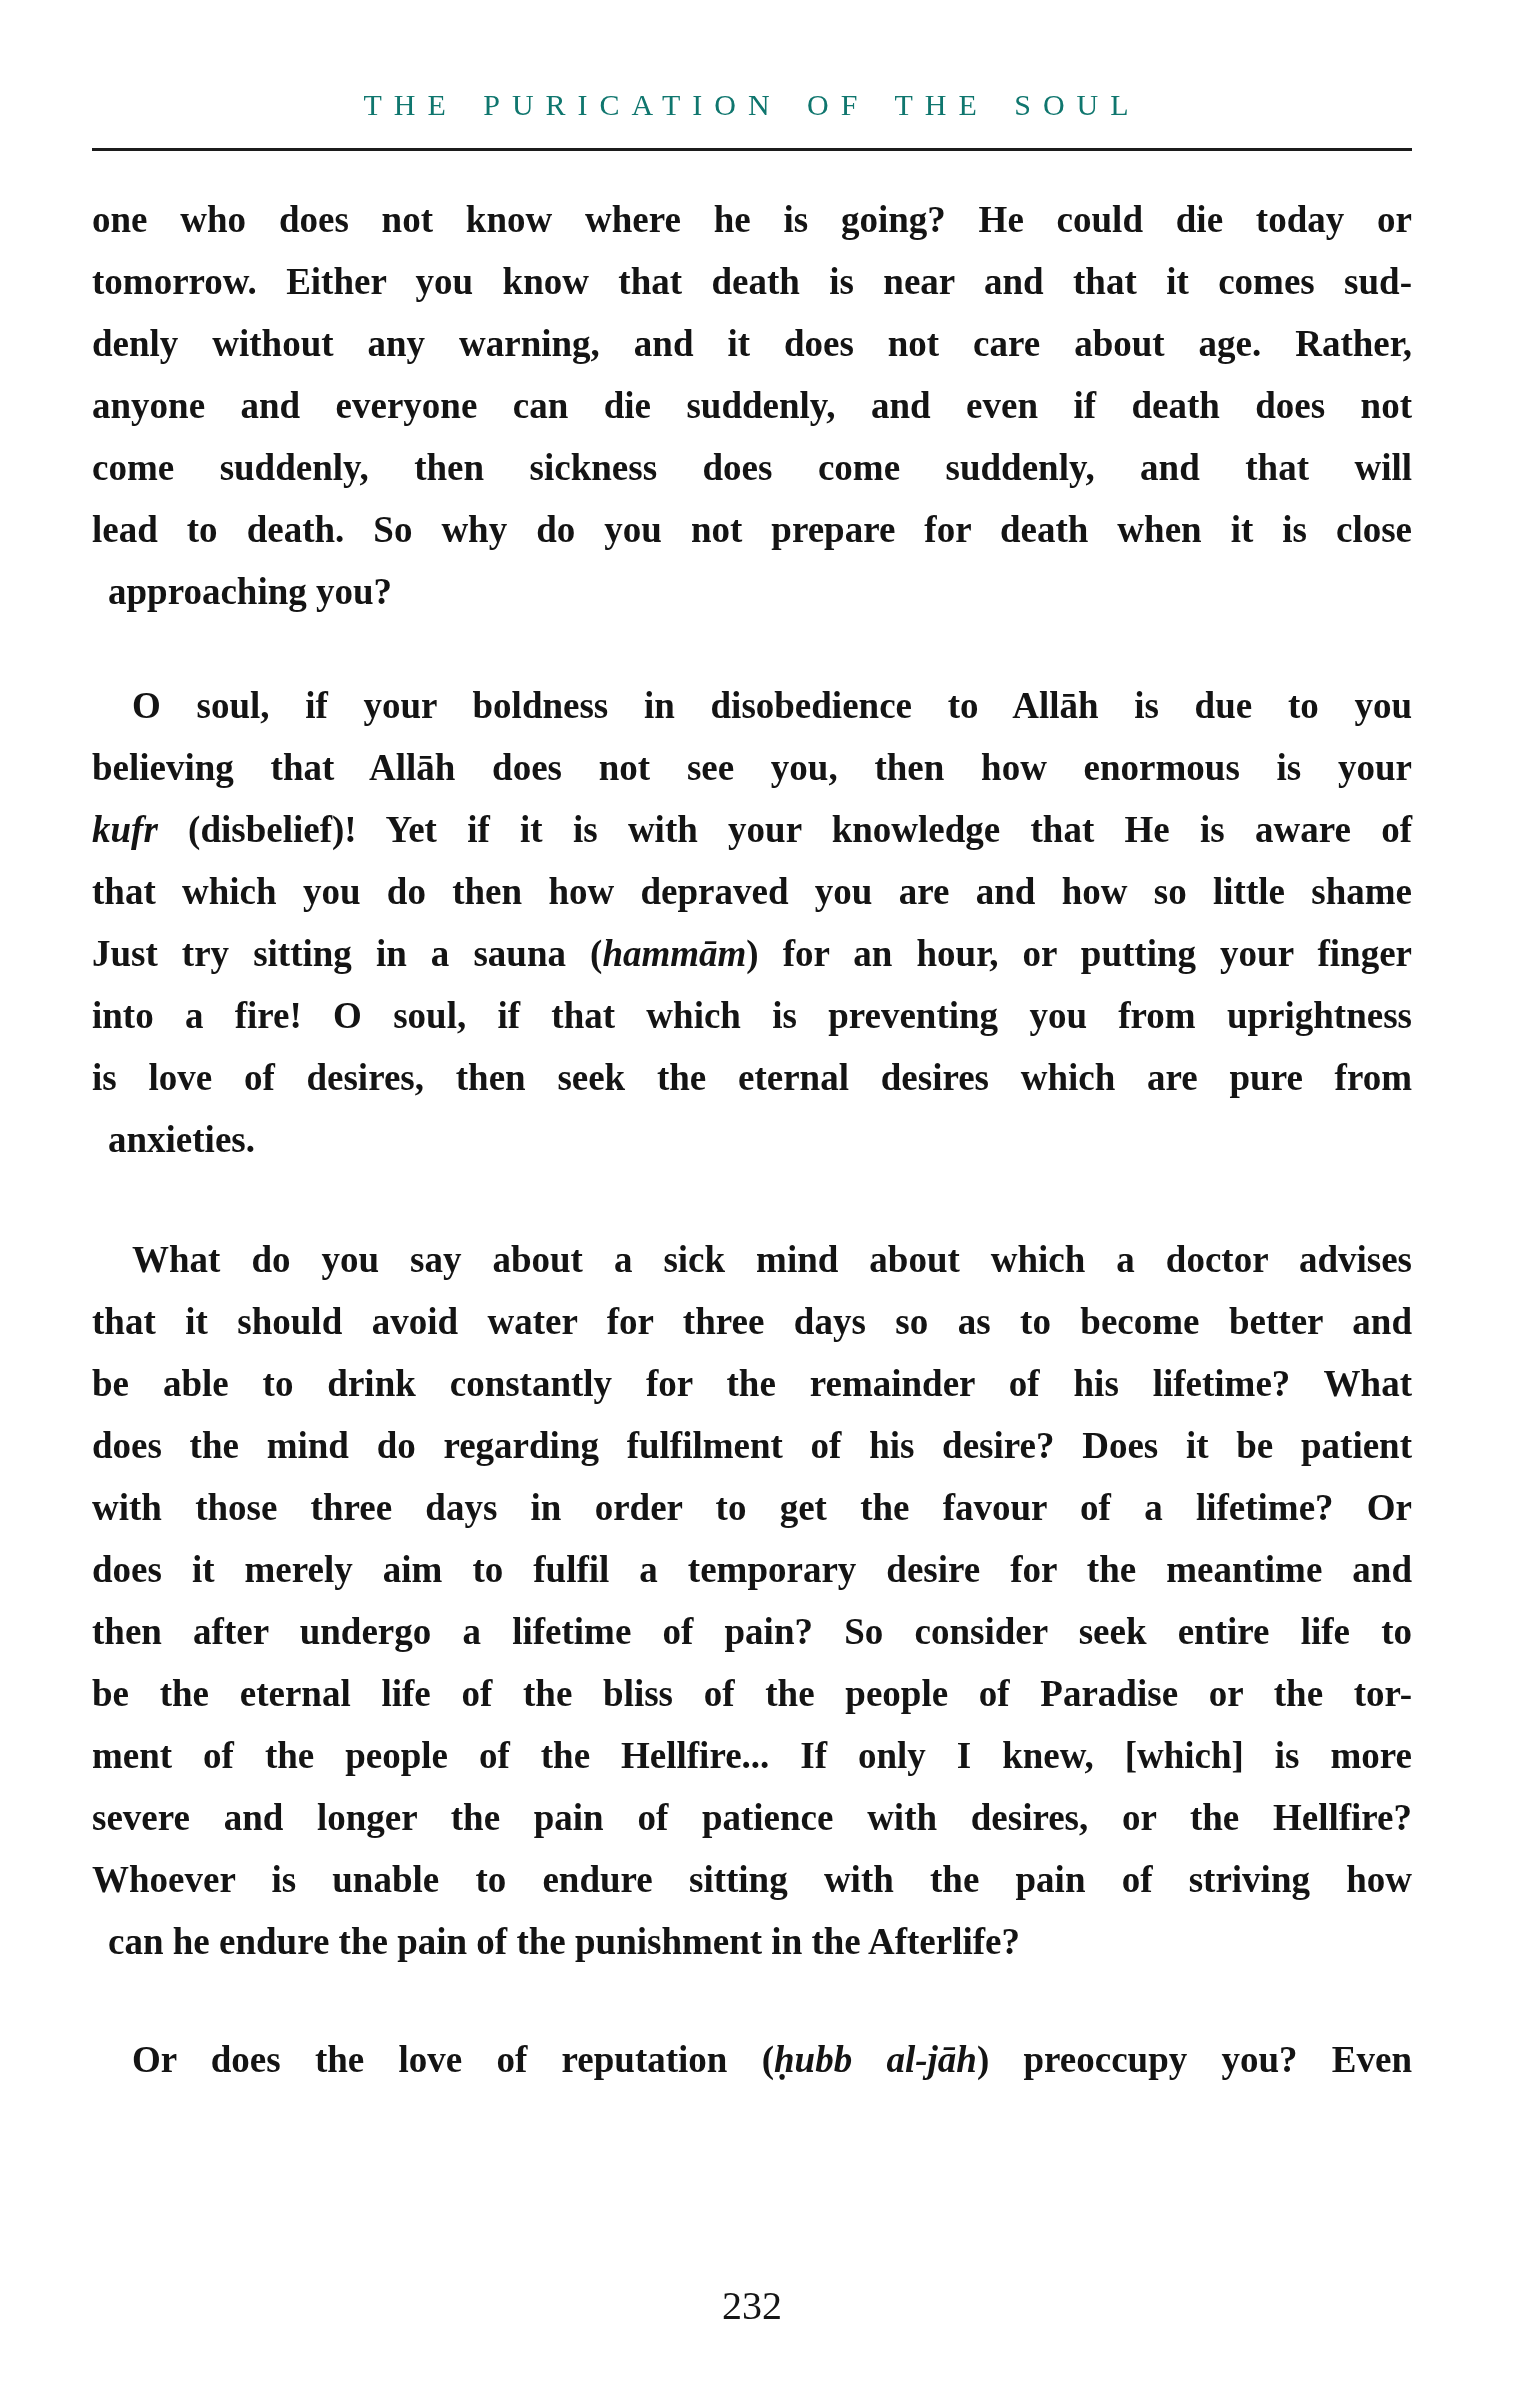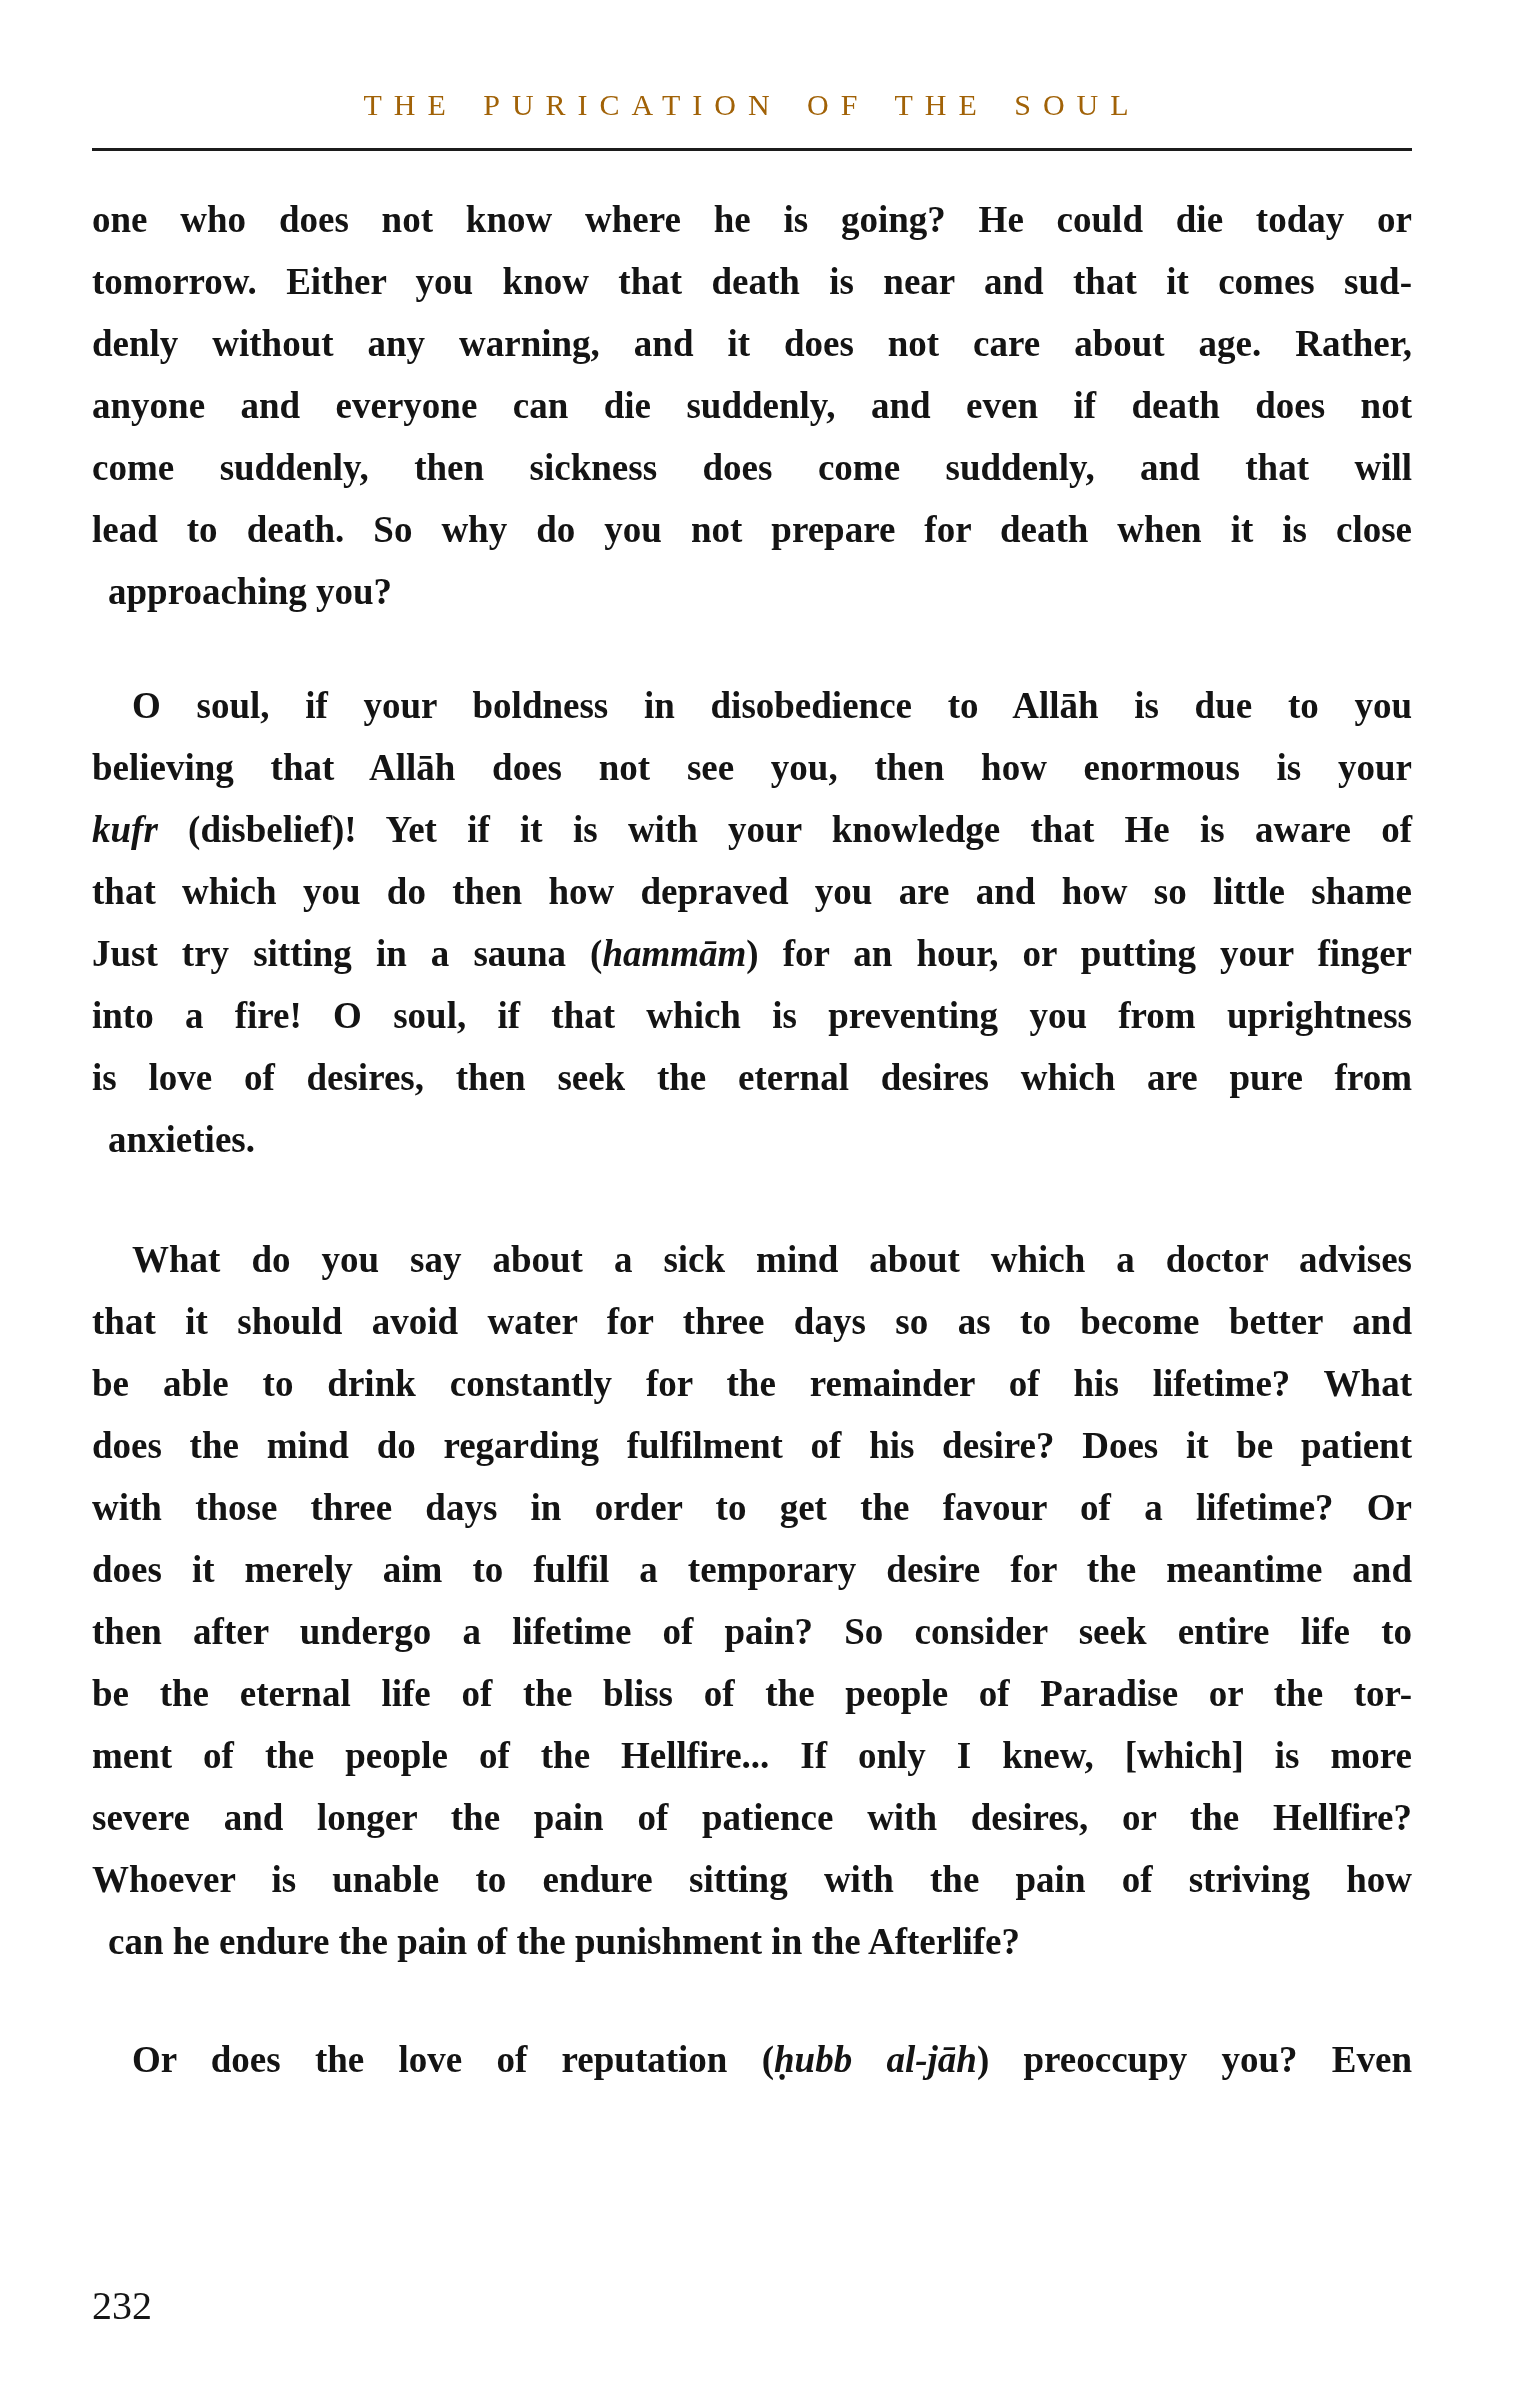--- a/index.html
+++ b/index.html
@@ -22,21 +22,21 @@
     top: 0;
     width: 1320px;
   }
   .running-header {
     margin-top: 88px;
     text-align: center;
     font-size: 30px;
     line-height: 34px;
     letter-spacing: 12px;
     word-spacing: 6px;
-    color: #a16207;
+    color: #0f766e;
     white-space: nowrap;
   }
   .header-rule {
     margin-top: 26px;
     height: 3px;
     background: #1c1c1c;
     border: none;
   }
   .body-text {
     margin-top: 38px;
@@ -63,20 +63,21 @@
   }
   .line em {
     font-style: italic;
     font-family: "Liberation Serif", "DejaVu Serif", serif;
   }
   .page-number {
     position: absolute;
     left: 92px;
     width: 1320px;
     top: 2282px;
+    text-align: center;
     font-size: 40px;
     color: #151515;
   }
 </style>
 </head>
 <body>
 
 <div class="book-page">
   <div class="text-block">
     <div class="running-header">THE PURICATION OF THE SOUL</div>

